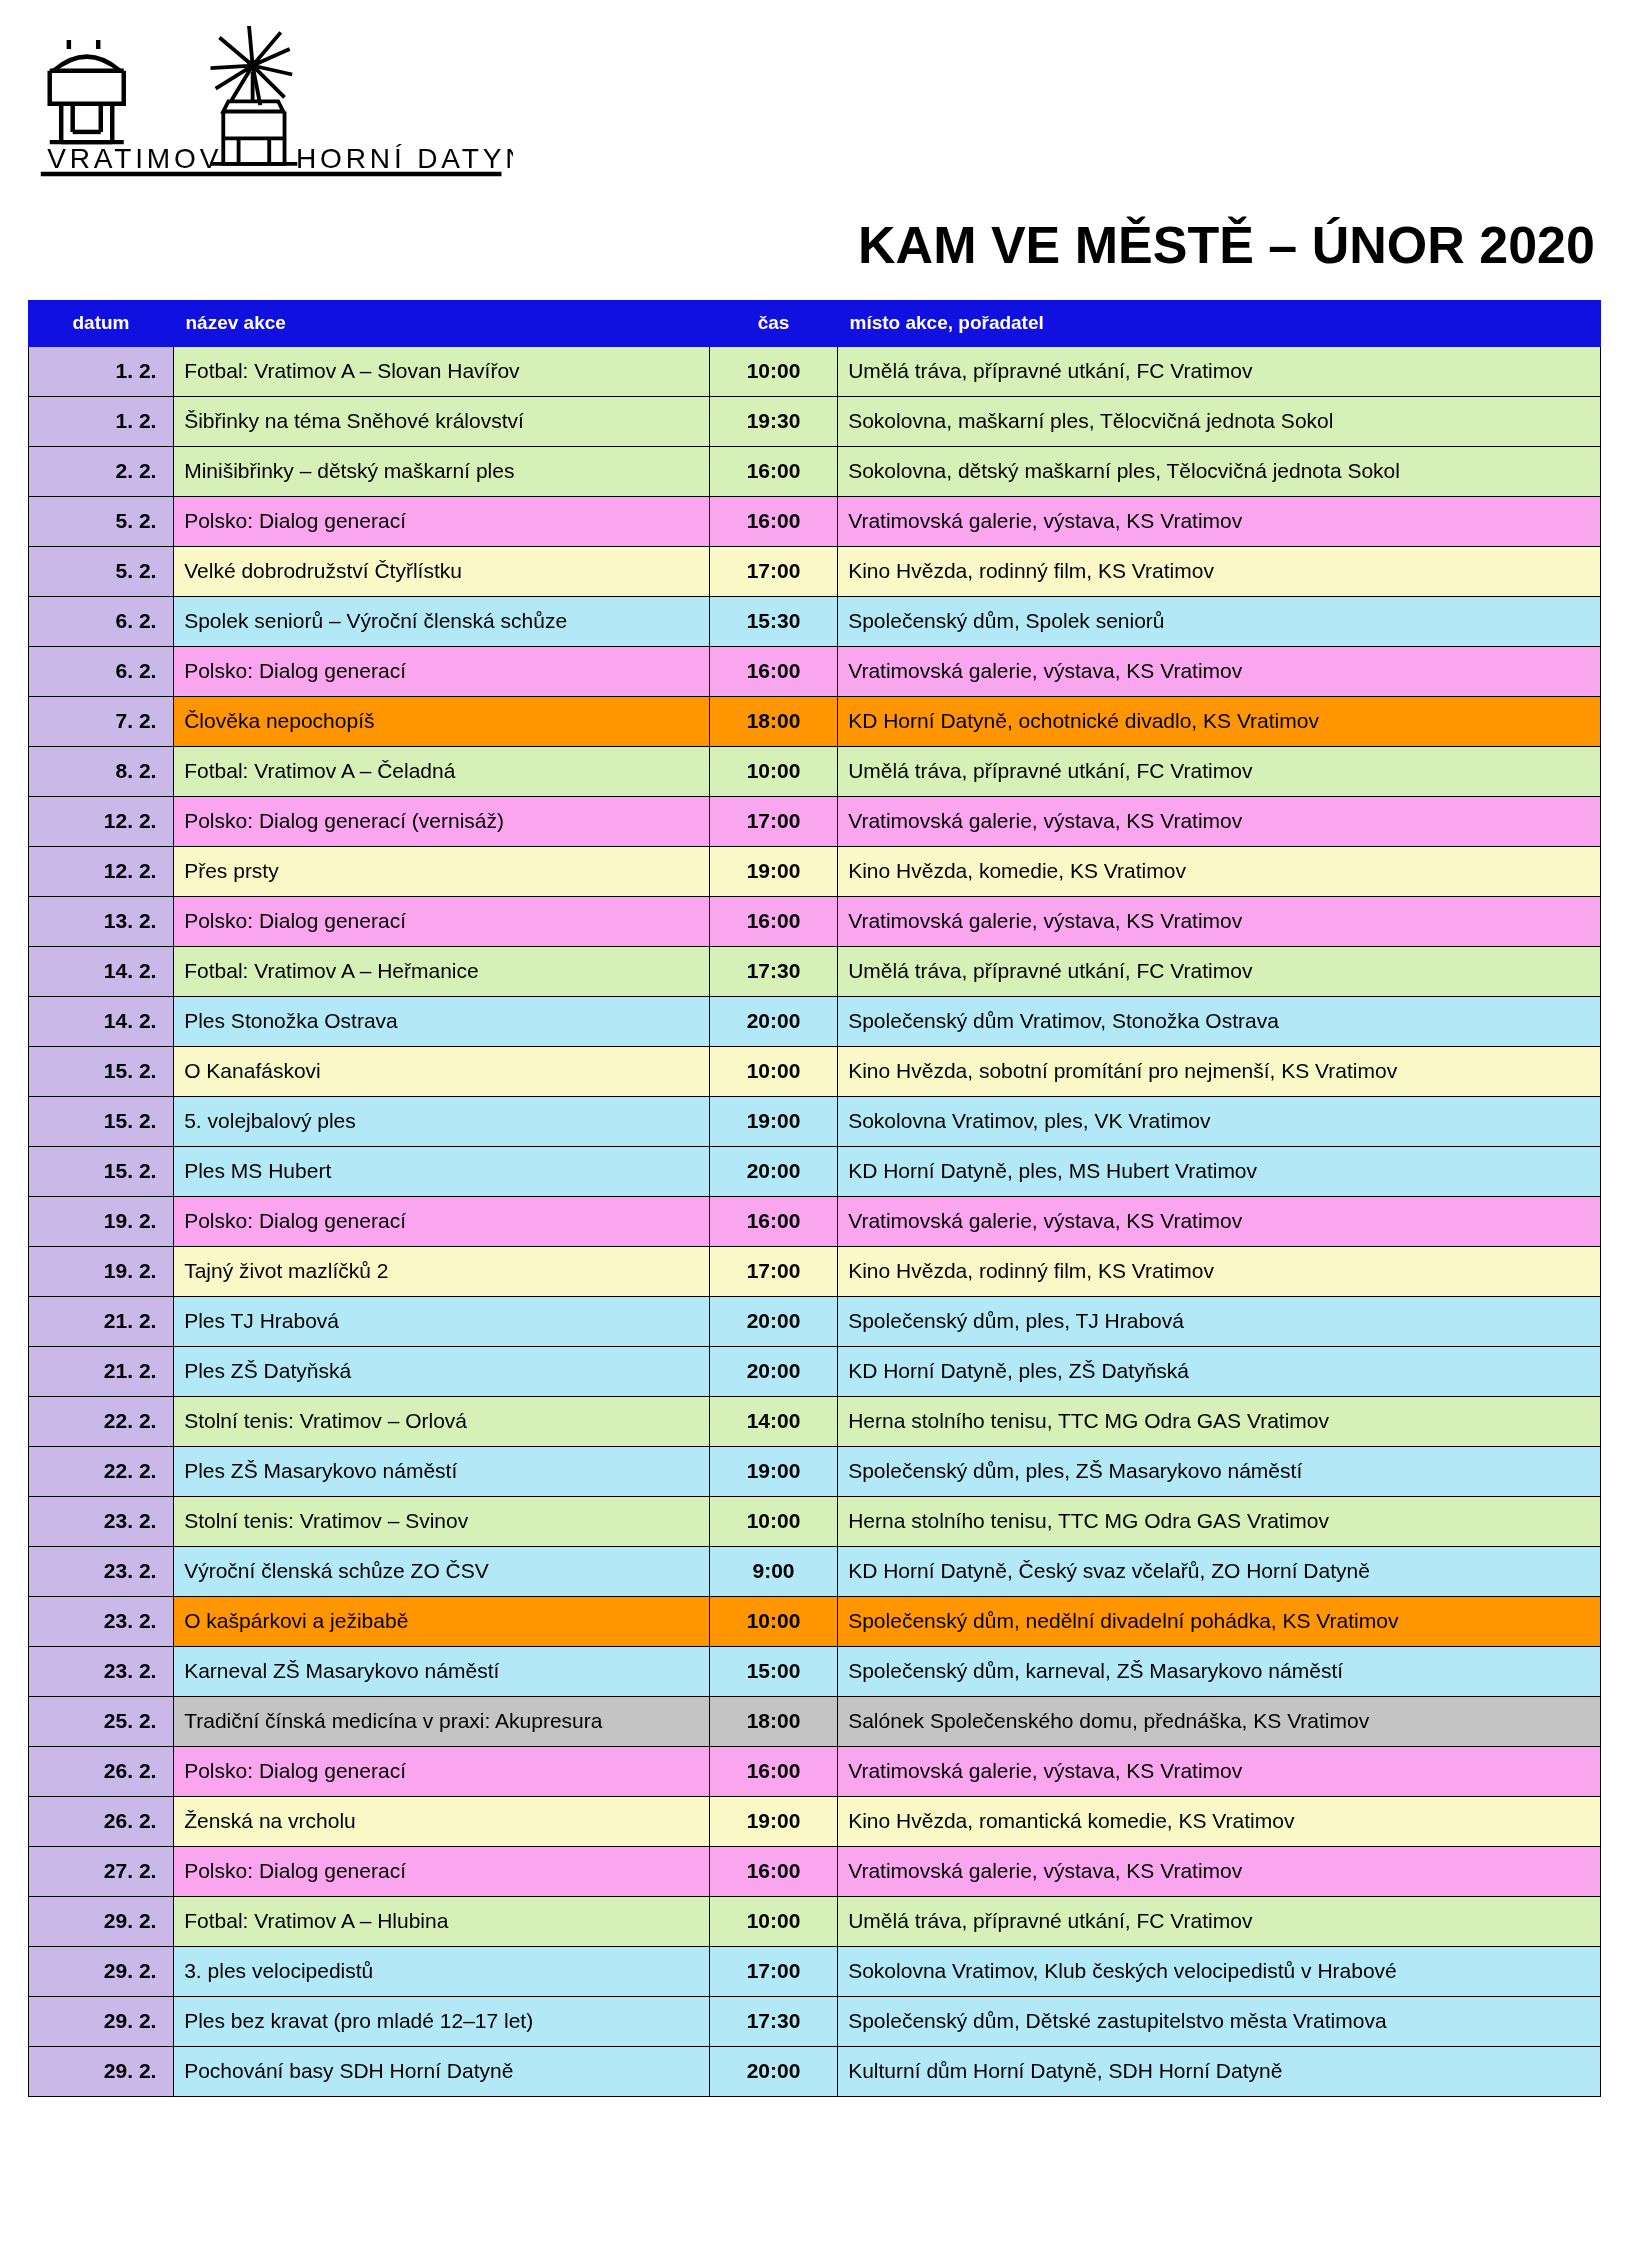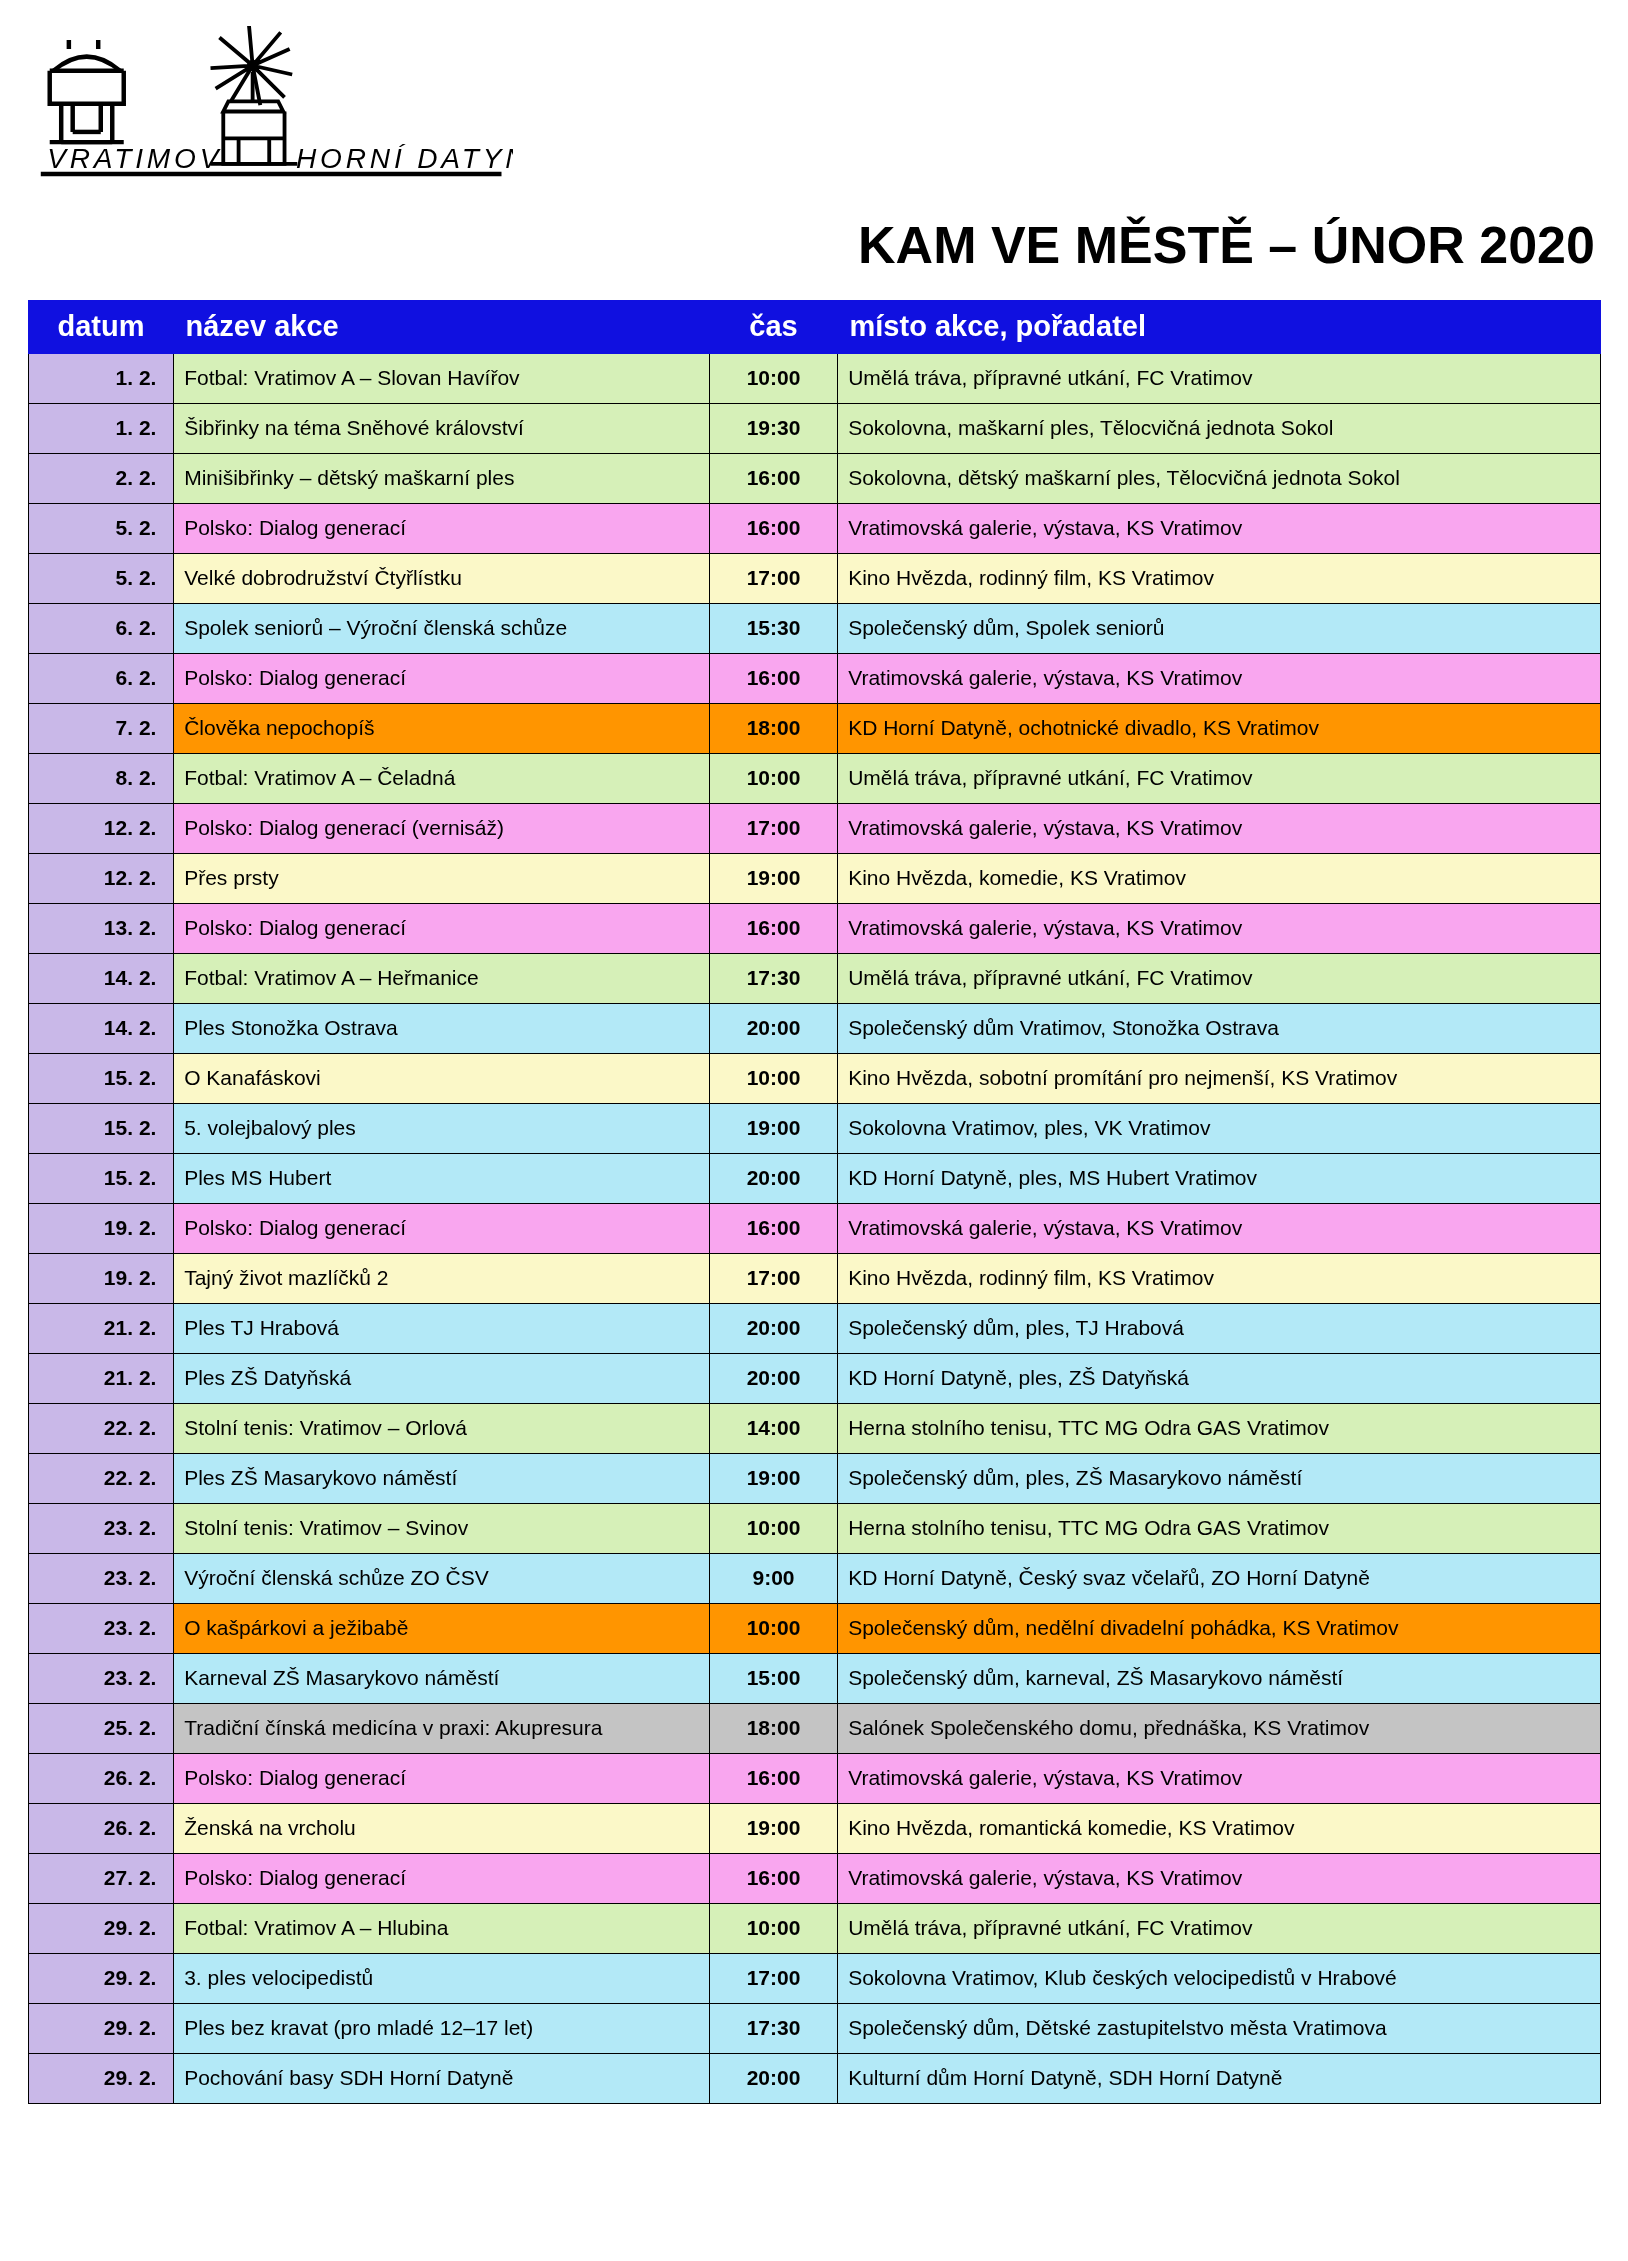--- a/index.html
+++ b/index.html
@@ -24,21 +24,20 @@
     display: flex;
     align-items: flex-end;
     height: 268px;
     position: relative;
   }
   .logo {
     width: 485px;
     height: 268px;
     position: relative;
     flex: 0 0 485px;
-    font-style: italic;
   }
   .logo svg { display: block; }
   .title {
     flex: 1 1 auto;
     text-align: right;
     font-size: 52px;
     font-weight: bold;
     letter-spacing: 0px;
     line-height: 1;
     padding-bottom: 23px;
@@ -53,21 +52,21 @@
     margin-top: 6.4px;
   }
   col.c-date  { width: 145px; }
   col.c-name  { width: 536px; }
   col.c-time  { width: 128px; }
   col.c-place { width: 763px; }
 
   thead th {
     background: #1010e0;
     color: #ffffff;
-    font-size: 29px;
+    font-size: 19px;
     font-weight: bold;
     text-align: left;
     padding: 9px 11.5px 10.2px 11.5px;
     border: 1.3px solid #1010e0;
     height: 46px;
     vertical-align: middle;
   }
   thead th.ctr { text-align: center; }
 
   tbody td {

